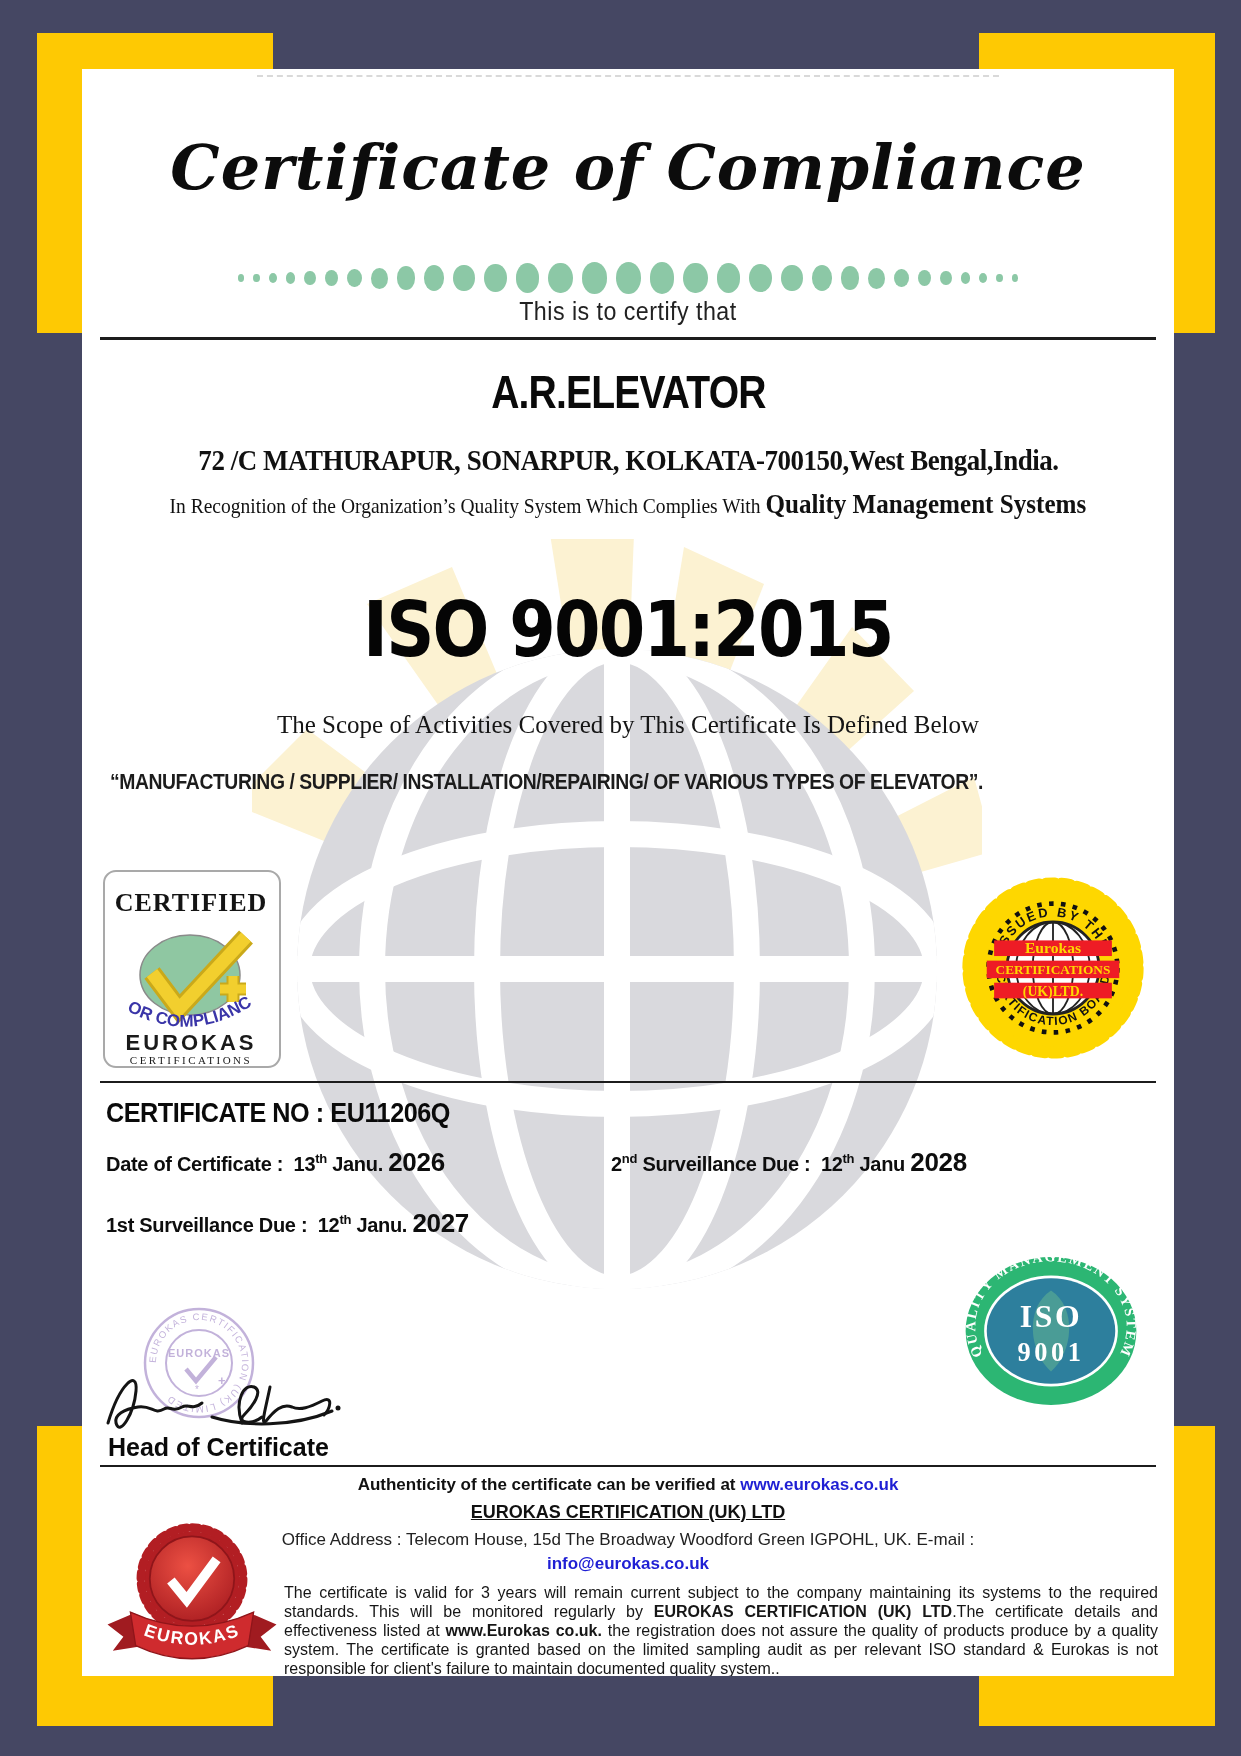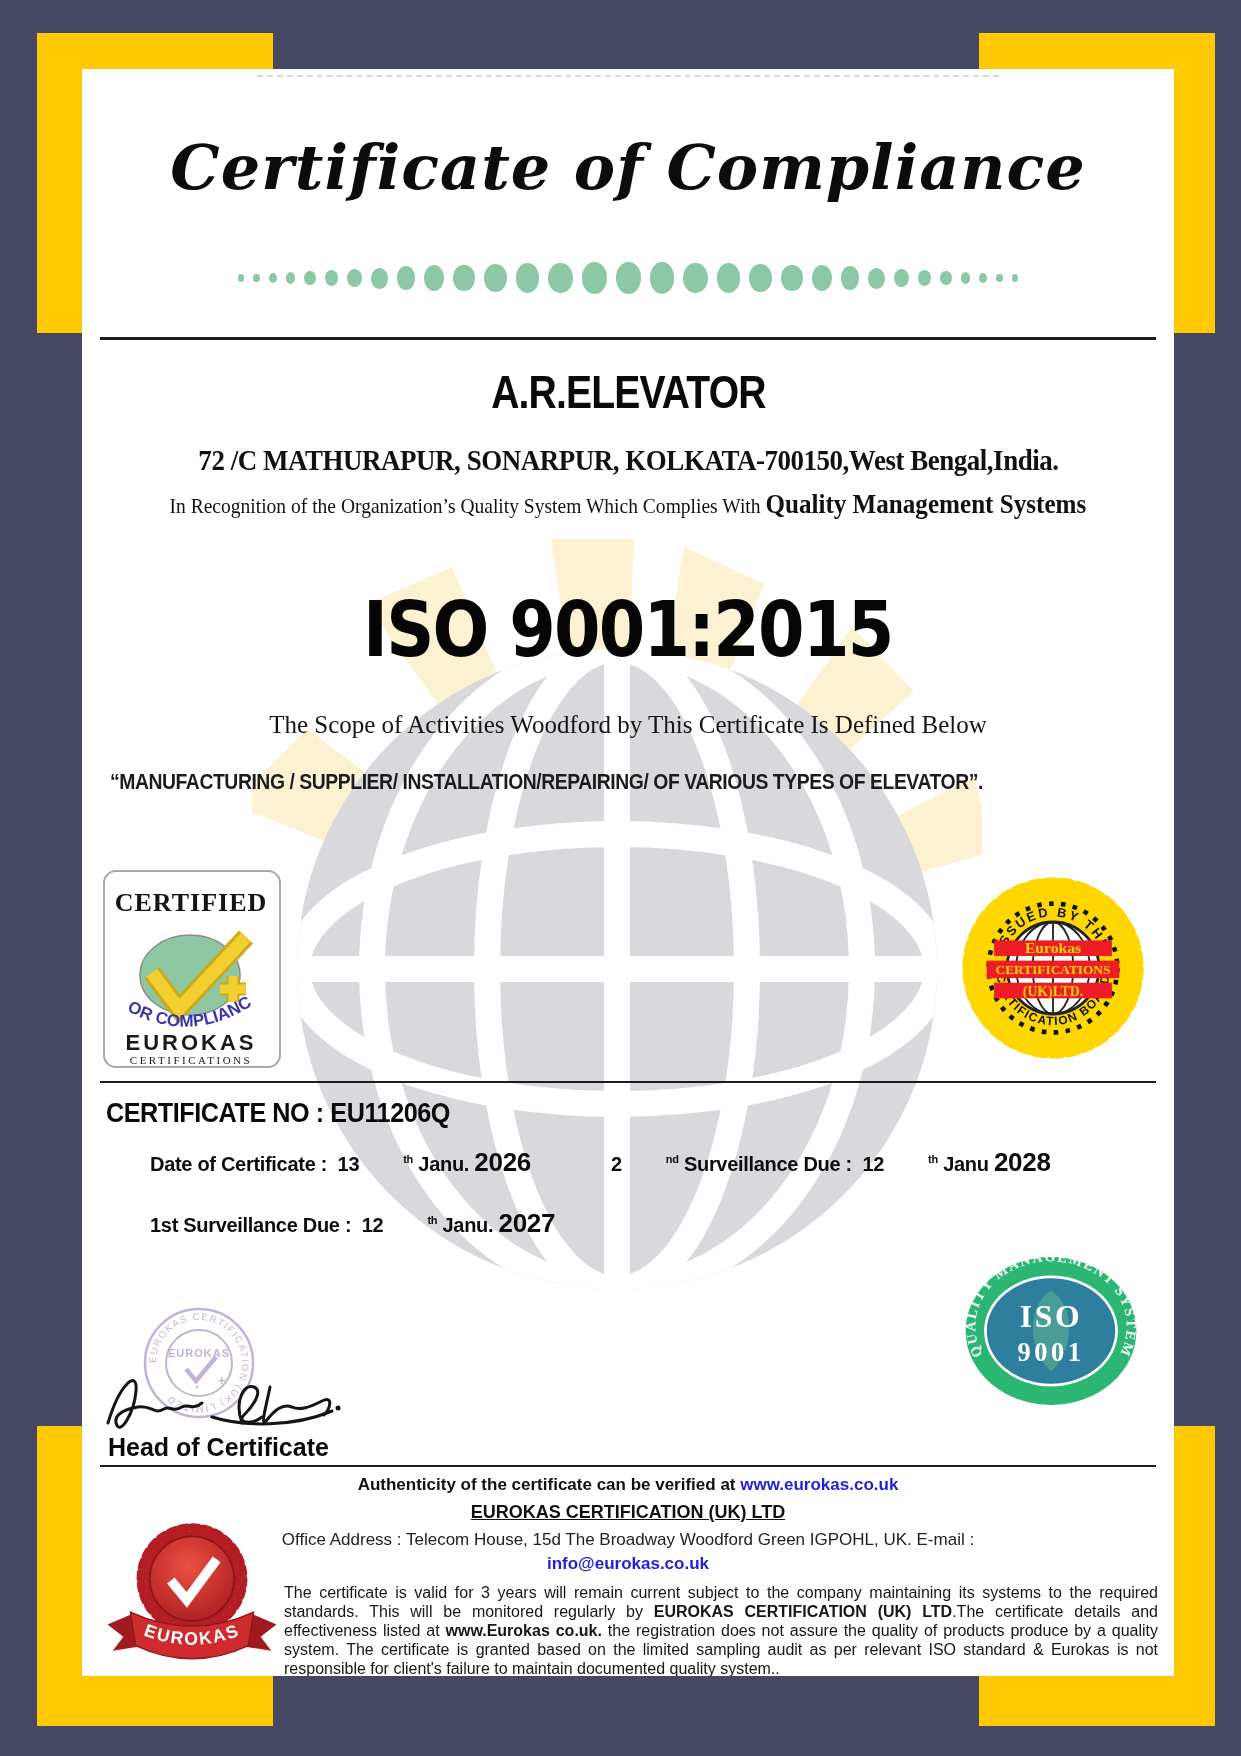--- a/index.html
+++ b/index.html
@@ -22,21 +22,21 @@
   .org-name{font-family:"Liberation Sans",sans-serif;font-weight:bold;font-size:46px;color:#0a0a0a;letter-spacing:-1px;}
   .org-address{font-family:"Liberation Serif",serif;font-weight:bold;font-size:29px;color:#111;letter-spacing:-.5px;}
   .recog{font-family:"Liberation Serif",serif;font-size:21px;color:#111;}
   .recog b{font-size:27px;font-weight:bold;}
   .iso-title{font-family:"DejaVu Sans",sans-serif;font-weight:bold;font-size:76px;letter-spacing:-2px;color:#050505;}
   .scope-intro{font-family:"Liberation Serif",serif;font-size:25px;color:#151515;}
   .scope-quote{font-family:"Liberation Sans",sans-serif;font-weight:bold;font-size:22px;color:#1c1c1c;letter-spacing:-.5px;}
   .certno{font-weight:bold;font-size:28px;color:#0a0a0a;letter-spacing:-.5px;}
   .dates-grid{display:grid;grid-template-columns:505px auto;row-gap:30px;}
   .dcell{font-weight:bold;color:#0d0d0d;font-size:20px;letter-spacing:-.3px;white-space:nowrap;}
-  .dcell sup{font-size:11px;margin-left:44px;}
+  .dcell sup{font-size:13px;}
   .dcell .yr{font-size:26px;}
   .hoc{font-weight:bold;font-size:25px;color:#0a0a0a;margin-top:28px;}
   .f-line1{font-weight:bold;font-size:17px;color:#111;}
   .f-link{color:#1f1fd4;}
   .f-org{font-weight:bold;font-size:18px;color:#111;text-decoration:underline;margin-top:7px;}
   .f-office{font-size:17px;color:#222;margin-top:7px;}
   .f-email{font-weight:bold;font-size:17px;color:#1f1fd4;margin-top:4px;}
   .f-para{font-size:16px;color:#161616;text-align:justify;line-height:1.18;margin:10px 16px 0 202px;}
   .f-para b{font-weight:bold;}
   .top-dashes{position:absolute;left:16%;right:16%;top:6px;border-top:2px dashed #d9d9d9;}
@@ -111,39 +111,42 @@
         <span class="dot" style="width: 16.8px; height: 21px; background: rgb(140, 200, 166);"></span>
         <span class="dot" style="width: 15px; height: 18.8px; background: rgb(140, 200, 166);"></span>
         <span class="dot" style="width: 13.2px; height: 16.5px; background: rgb(140, 200, 166);"></span>
         <span class="dot" style="width: 11.4px; height: 14.2px; background: rgb(140, 200, 166);"></span>
         <span class="dot" style="width: 9.7px; height: 12.1px; background: rgb(140, 200, 166);"></span>
         <span class="dot" style="width: 8.1px; height: 10.1px; background: rgb(140, 200, 166);"></span>
         <span class="dot" style="width: 6.8px; height: 8.5px; background: rgb(140, 200, 166);"></span>
         <span class="dot" style="width: 6px; height: 7.5px; background: rgb(140, 200, 166);"></span>
       </div>
 
+    <div class="abs center z1" style="top:228px;">
+      <span class="certify sx93">This is to certify that</span>
+    </div>
 
     <div class="abs rule z1" style="left:18px;right:18px;top:268px;height:3px;"></div>
 
     <div class="abs center z1" style="top:296px;">
       <span class="org-name sx85">A.R.ELEVATOR</span>
     </div>
     <div class="abs center z1" style="top:368px;margin-top:7px;">
       <span class="org-address sx93">72 /C MATHURAPUR, SONARPUR, KOLKATA-700150,West Bengal,India.</span>
     </div>
 
     <div class="abs center z1 recog" style="top:420px;">
       <span class="sx93"><span>In Recognition of the Organization’s Quality System Which Complies With </span><b>Quality Management Systems</b></span>
     </div>
 
     <div class="abs center z1" style="top:516px;">
       <span class="iso-title sx88">ISO 9001:2015</span>
     </div>
     <div class="abs center z1" style="top:642px;">
-      <span class="scope-intro">The Scope of Activities Woodford by This Certificate Is Defined Below</span>
+      <span class="scope-intro">The Scope of Activities Covered by This Certificate Is Defined Below</span>
     </div>
     <div class="abs z1" style="left:28px;top:700px;">
       <span class="scope-quote sx88" style="transform-origin:left;">“MANUFACTURING / SUPPLIER/ INSTALLATION/REPAIRING/ OF VARIOUS TYPES OF ELEVATOR”.</span>
     </div>
 
     <svg class="abs z1" style="left:20px;top:800px;" width="180" height="200" viewBox="0 0 180 200">
       <rect x="2" y="2" width="176" height="196" rx="12" fill="#ffffff" stroke="#a9a9a9" stroke-width="2"></rect>
       <text x="89" y="42" text-anchor="middle" font-family="Liberation Serif,serif" font-weight="bold" font-size="26" letter-spacing="1" fill="#141414">CERTIFIED</text>
       <ellipse cx="88" cy="106" rx="50" ry="40" fill="#8fc7a2" stroke="#8a8a8a" stroke-width="1.5"></ellipse>
       <path d="M118,120 h26 M131,107 v26" stroke="#caa91a" stroke-width="13" fill="none"></path>

